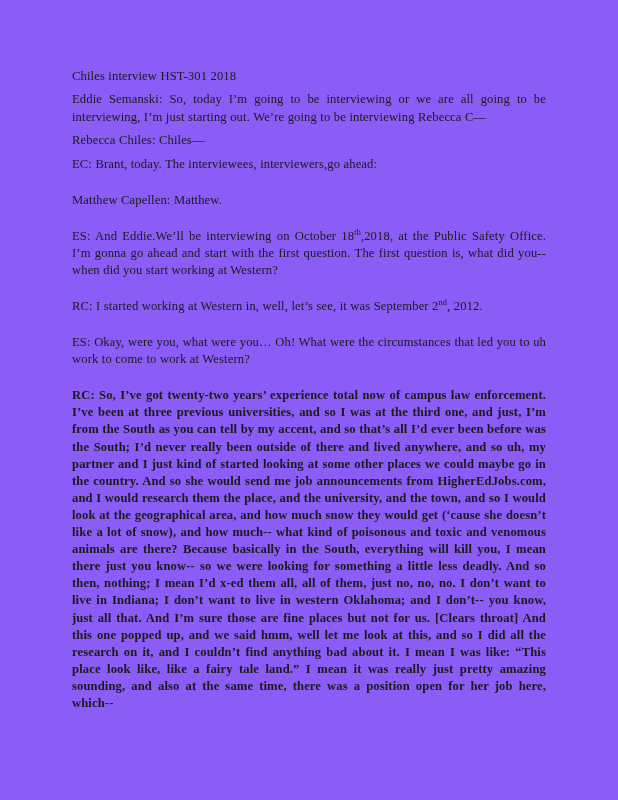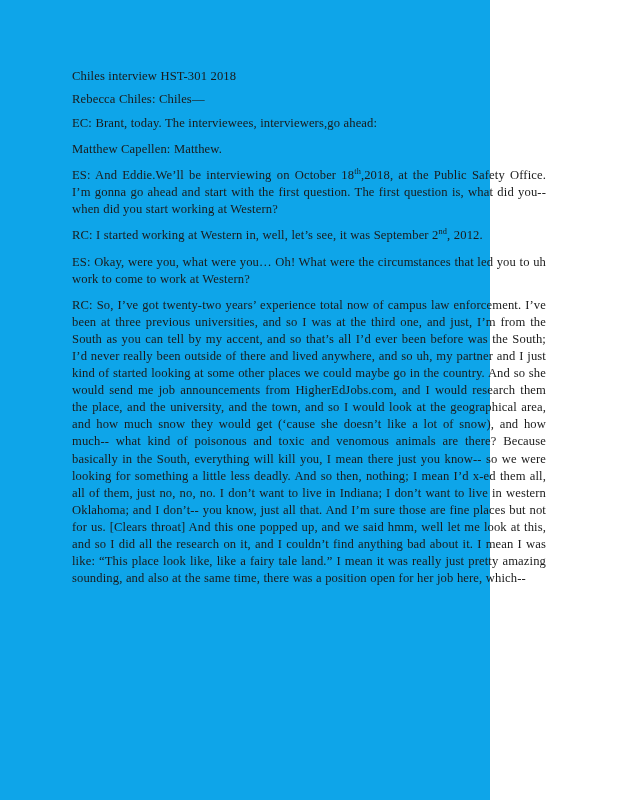--- a/index.html
+++ b/index.html
@@ -11,59 +11,60 @@
   body {
     width: 618px;
     height: 800px;
     overflow: hidden;
     font-family: "Liberation Serif", "DejaVu Serif", serif;
     color: #1a1a1a;
     -webkit-font-smoothing: antialiased;
   }
   .page {
     position: relative;
-    width: 490px;
+    width: 618px;
     height: 800px;
-    background: #0ea5e9;
+    background: #8b5cf6;
     box-sizing: border-box;
   }
   .doc-body {
     position: absolute;
     left: 72px;
     top: 68px;
     width: 474px;
   }
   .para {
     font-size: 12.6px;
     line-height: 17.1px;
     text-align: justify;
     text-justify: inter-word;
     margin: 0 0 6.4px 0;
     letter-spacing: 0.01em;
     word-spacing: 0.012em;
     hyphens: none;
   }
-  .para:last-child { margin-bottom: 0; }
+  .para:last-child { margin-bottom: 0; font-weight: bold; }
   
-  .para.gap-blank { margin-top: 9px; }
+  .para.gap-blank { margin-top: 19px; }
   .para.gap-small { margin-top: 0; }
   .sup {
     font-size: 0.66em;
     vertical-align: super;
     line-height: 0;
   }
 </style>
 </head>
 <body>
 
 <div class="page">
   <div class="doc-body">
 
     <p class="para gap-small">Chiles interview HST-301 2018</p>
 
+    <p class="para gap-small">Eddie Semanski: So, today I’m going to be interviewing or we are all going to be interviewing, I’m just starting out. We’re going to be interviewing Rebecca C—</p>
 
     <p class="para gap-small">Rebecca Chiles: Chiles—</p>
 
     <p class="para gap-small">EC: Brant, today. The interviewees, interviewers,go ahead:</p>
 
     <p class="para gap-blank">Matthew Capellen: Matthew.</p>
 
 
     <p class="para gap-blank">
       <span>ES: And Eddie.We’ll be interviewing on October 18</span><span class="sup">th</span><span>,2018, at the Public Safety Office. I’m gonna go ahead and start with the first question. The first question is, what did you--when did you start working at Western?</span>

